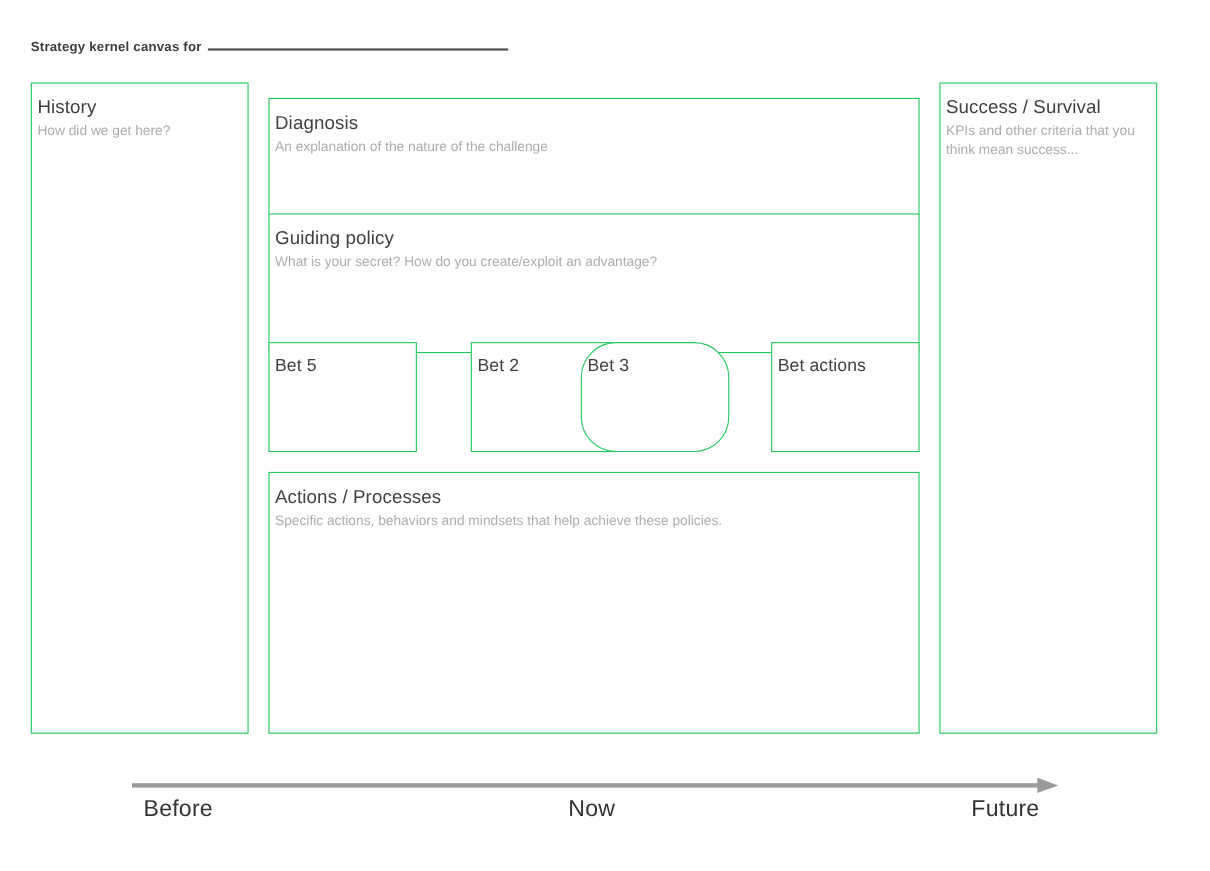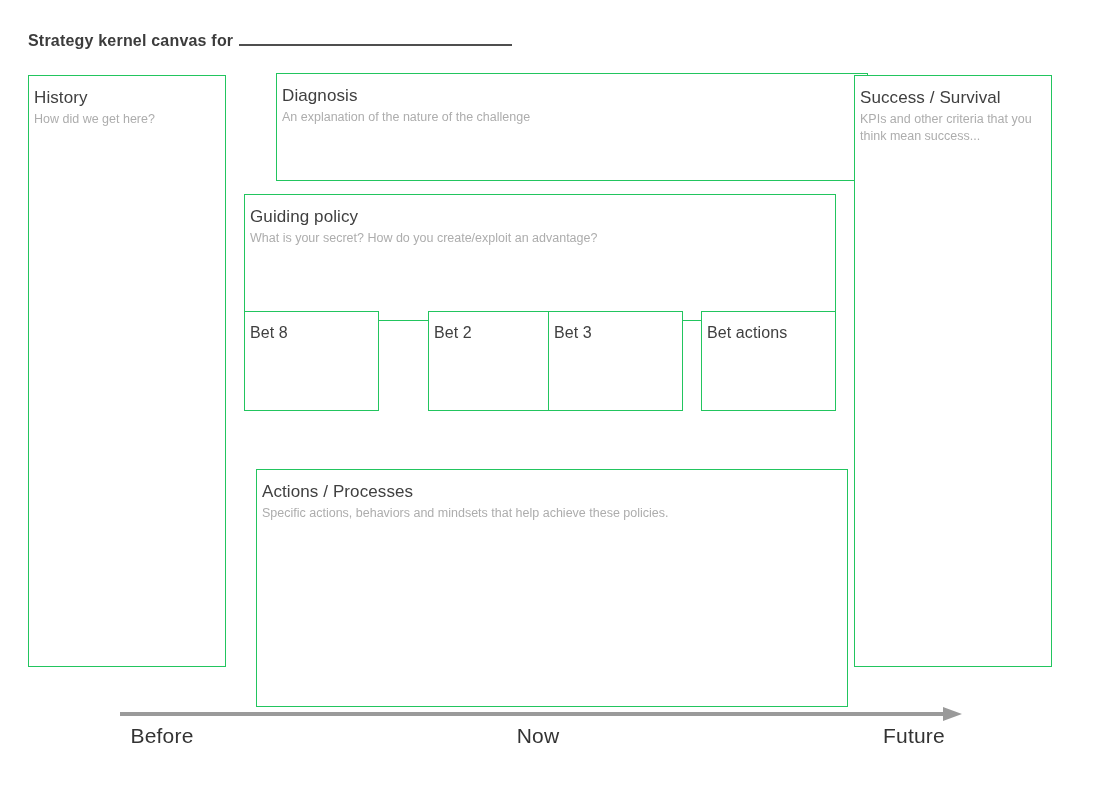--- a/index.html
+++ b/index.html
@@ -4,49 +4,49 @@
 <style>
   html, body { margin: 0; padding: 0; background: #ffffff; }
   body {
     width: 1100px; height: 792px; position: relative; overflow: hidden;
     font-family: "Liberation Sans", sans-serif;
   }
   .canvas { position: absolute; inset: 0; }
 
   .page-title {
     position: absolute; left: 28px; top: 30px;
-    font-size: 16px; font-weight: bold; color: #3c3c3c; letter-spacing: 0.2px;
+    font-size: 12px; font-weight: bold; color: #3c3c3c; letter-spacing: 0.2px;
     white-space: nowrap;
   }
   .title-blank {
     display: inline-block; width: 273px; height: 14px;
     border-bottom: 2px solid #4f4f4f; margin-left: 6px; vertical-align: baseline;
   }
 
   .box {
     position: absolute; box-sizing: border-box;
     border: 1px solid #22c55e; background: #ffffff;
     padding: 11px 5px;
   }
   .box-title {
     font-size: 17px; color: #404040; line-height: 1.25; letter-spacing: 0.1px;
   }
   .box-subtitle {
     font-size: 12.5px; color: #adadad; line-height: 1.35; margin-top: 3px;
   }
 
   .box-history  { left: 28px;  top: 75px;  width: 198px; height: 592px; }
-  .box-diagnosis{ left: 244px; top: 73px;  width: 592px; height: 108px; margin-left: 32px; }
+  .box-diagnosis{ left: 244px; top: 89px;  width: 592px; height: 108px; }
   .box-guiding  { left: 244px; top: 194px; width: 592px; height: 127px;  }
   .box-bet      { top: 311px; width: 135px; height: 100px; }
   .box-bet-1 { left: 244px; }
   .box-bet-2 { left: 396px; margin-left: 32px; }
-  .box-bet-3 { left: 548px; }
+  .box-bet-3 { left: 528px; border-radius: 32px; }
   .box-bet-4 { left: 701px; }
-  .box-actions  { left: 256px; top: 429px; width: 592px; height: 238px; margin-top: 40px; }
+  .box-actions  { left: 244px; top: 429px; width: 592px; height: 238px; }
   .box-success  { left: 854px; top: 75px;  width: 198px; height: 592px; }
   .box-bet .box-title { font-size: 16px; }
 
   .timeline-arrow {
     position: absolute; left: 120px; top: 707px; width: 842px; height: 16px;
   }
   .arrow-shaft {
     position: absolute; left: 0; top: 5px; width: 824px; height: 4px;
     background: #9a9a9a;
   }
@@ -82,21 +82,21 @@
     <div class="box-title">Diagnosis</div>
     <div class="box-subtitle">An explanation of the nature of the challenge</div>
   </div>
 
   <div class="box box-guiding">
     <div class="box-title">Guiding policy</div>
     <div class="box-subtitle">What is your secret? How do you create/exploit an advantage?</div>
   </div>
 
   <div class="box box-bet box-bet-1">
-    <div class="box-title">Bet 8</div>
+    <div class="box-title">Bet 5</div>
   </div>
   <div class="box box-bet box-bet-2">
     <div class="box-title">Bet 2</div>
   </div>
   <div class="box box-bet box-bet-3">
     <div class="box-title">Bet 3</div>
   </div>
   <div class="box box-bet box-bet-4">
     <div class="box-title">Bet actions</div>
   </div>

